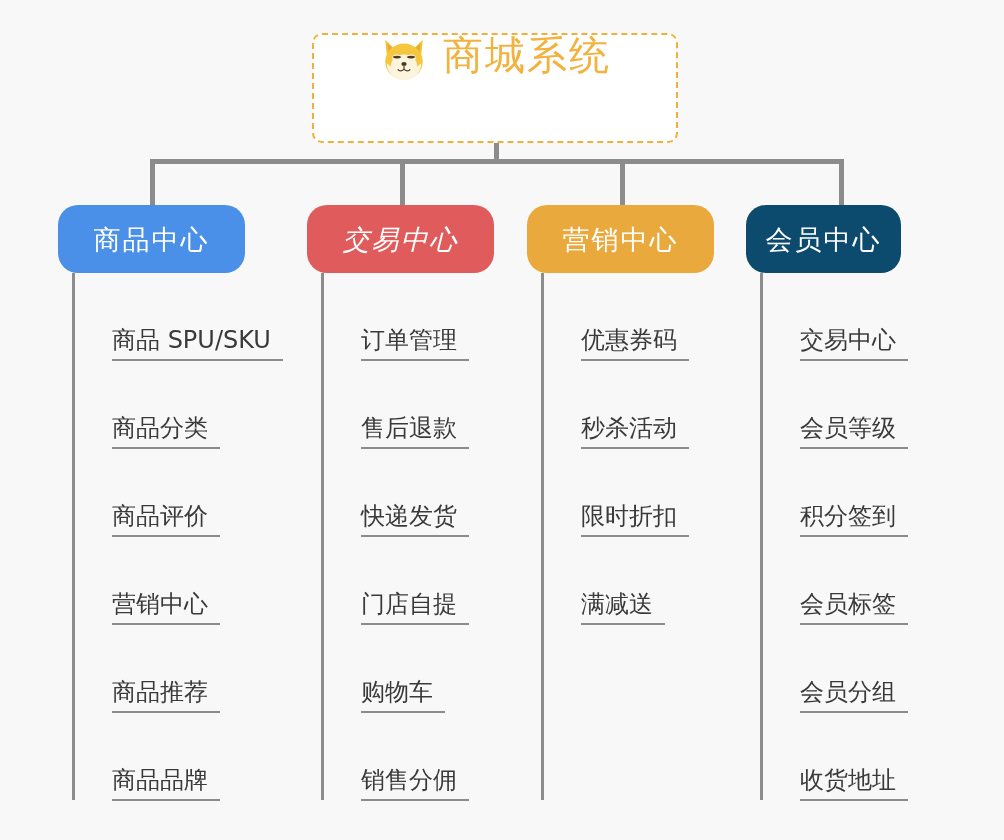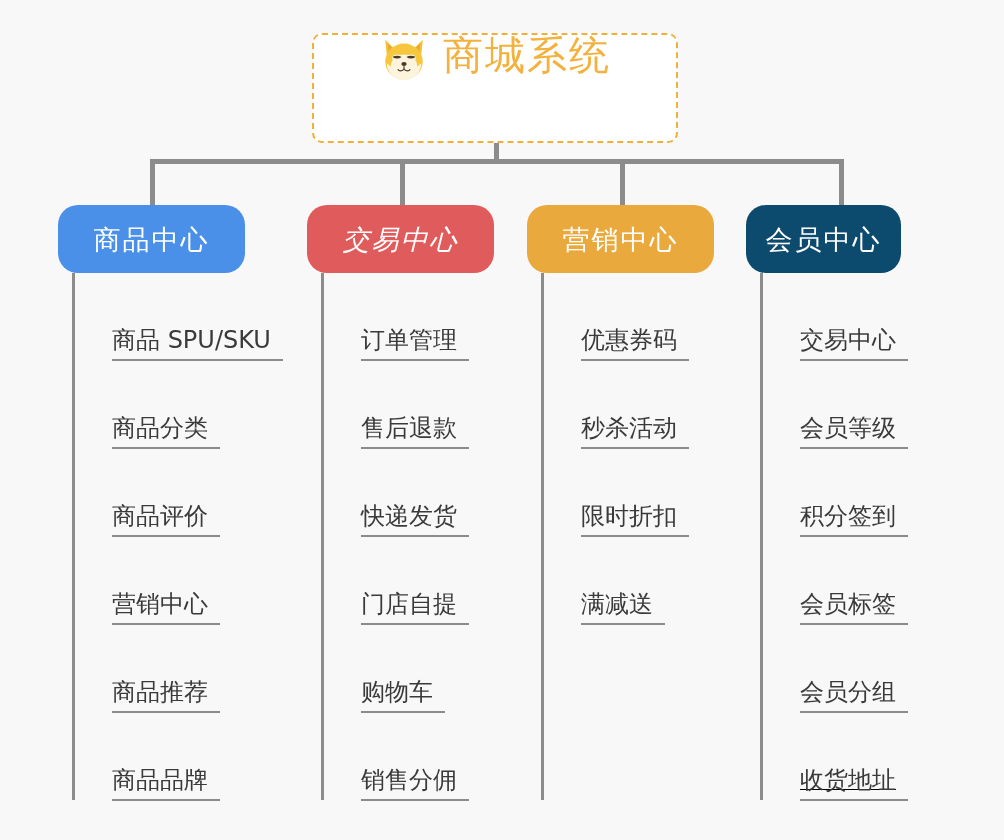--- a/index.html
+++ b/index.html
@@ -197,17 +197,17 @@
     <div class="leaf">
         <span class="leaf-inner" style="border-bottom-color: rgb(140, 140, 140);"><span class="leaf-label">积分签到</span></span>
       </div>
     <div class="leaf">
         <span class="leaf-inner" style="border-bottom-color: rgb(140, 140, 140);"><span class="leaf-label">会员标签</span></span>
       </div>
     <div class="leaf">
         <span class="leaf-inner" style="border-bottom-color: rgb(140, 140, 140);"><span class="leaf-label">会员分组</span></span>
       </div>
     <div class="leaf">
-        <span class="leaf-inner" style="border-bottom-color: rgb(140, 140, 140); text-decoration: underline;"><span class="leaf-label">收货地址</span></span>
+        <span class="leaf-inner" style="border-bottom-color: rgb(140, 140, 140);"><span class="leaf-label">收货地址</span></span>
       </div>
   </div>
 
 </div>
 
 </body></html>

